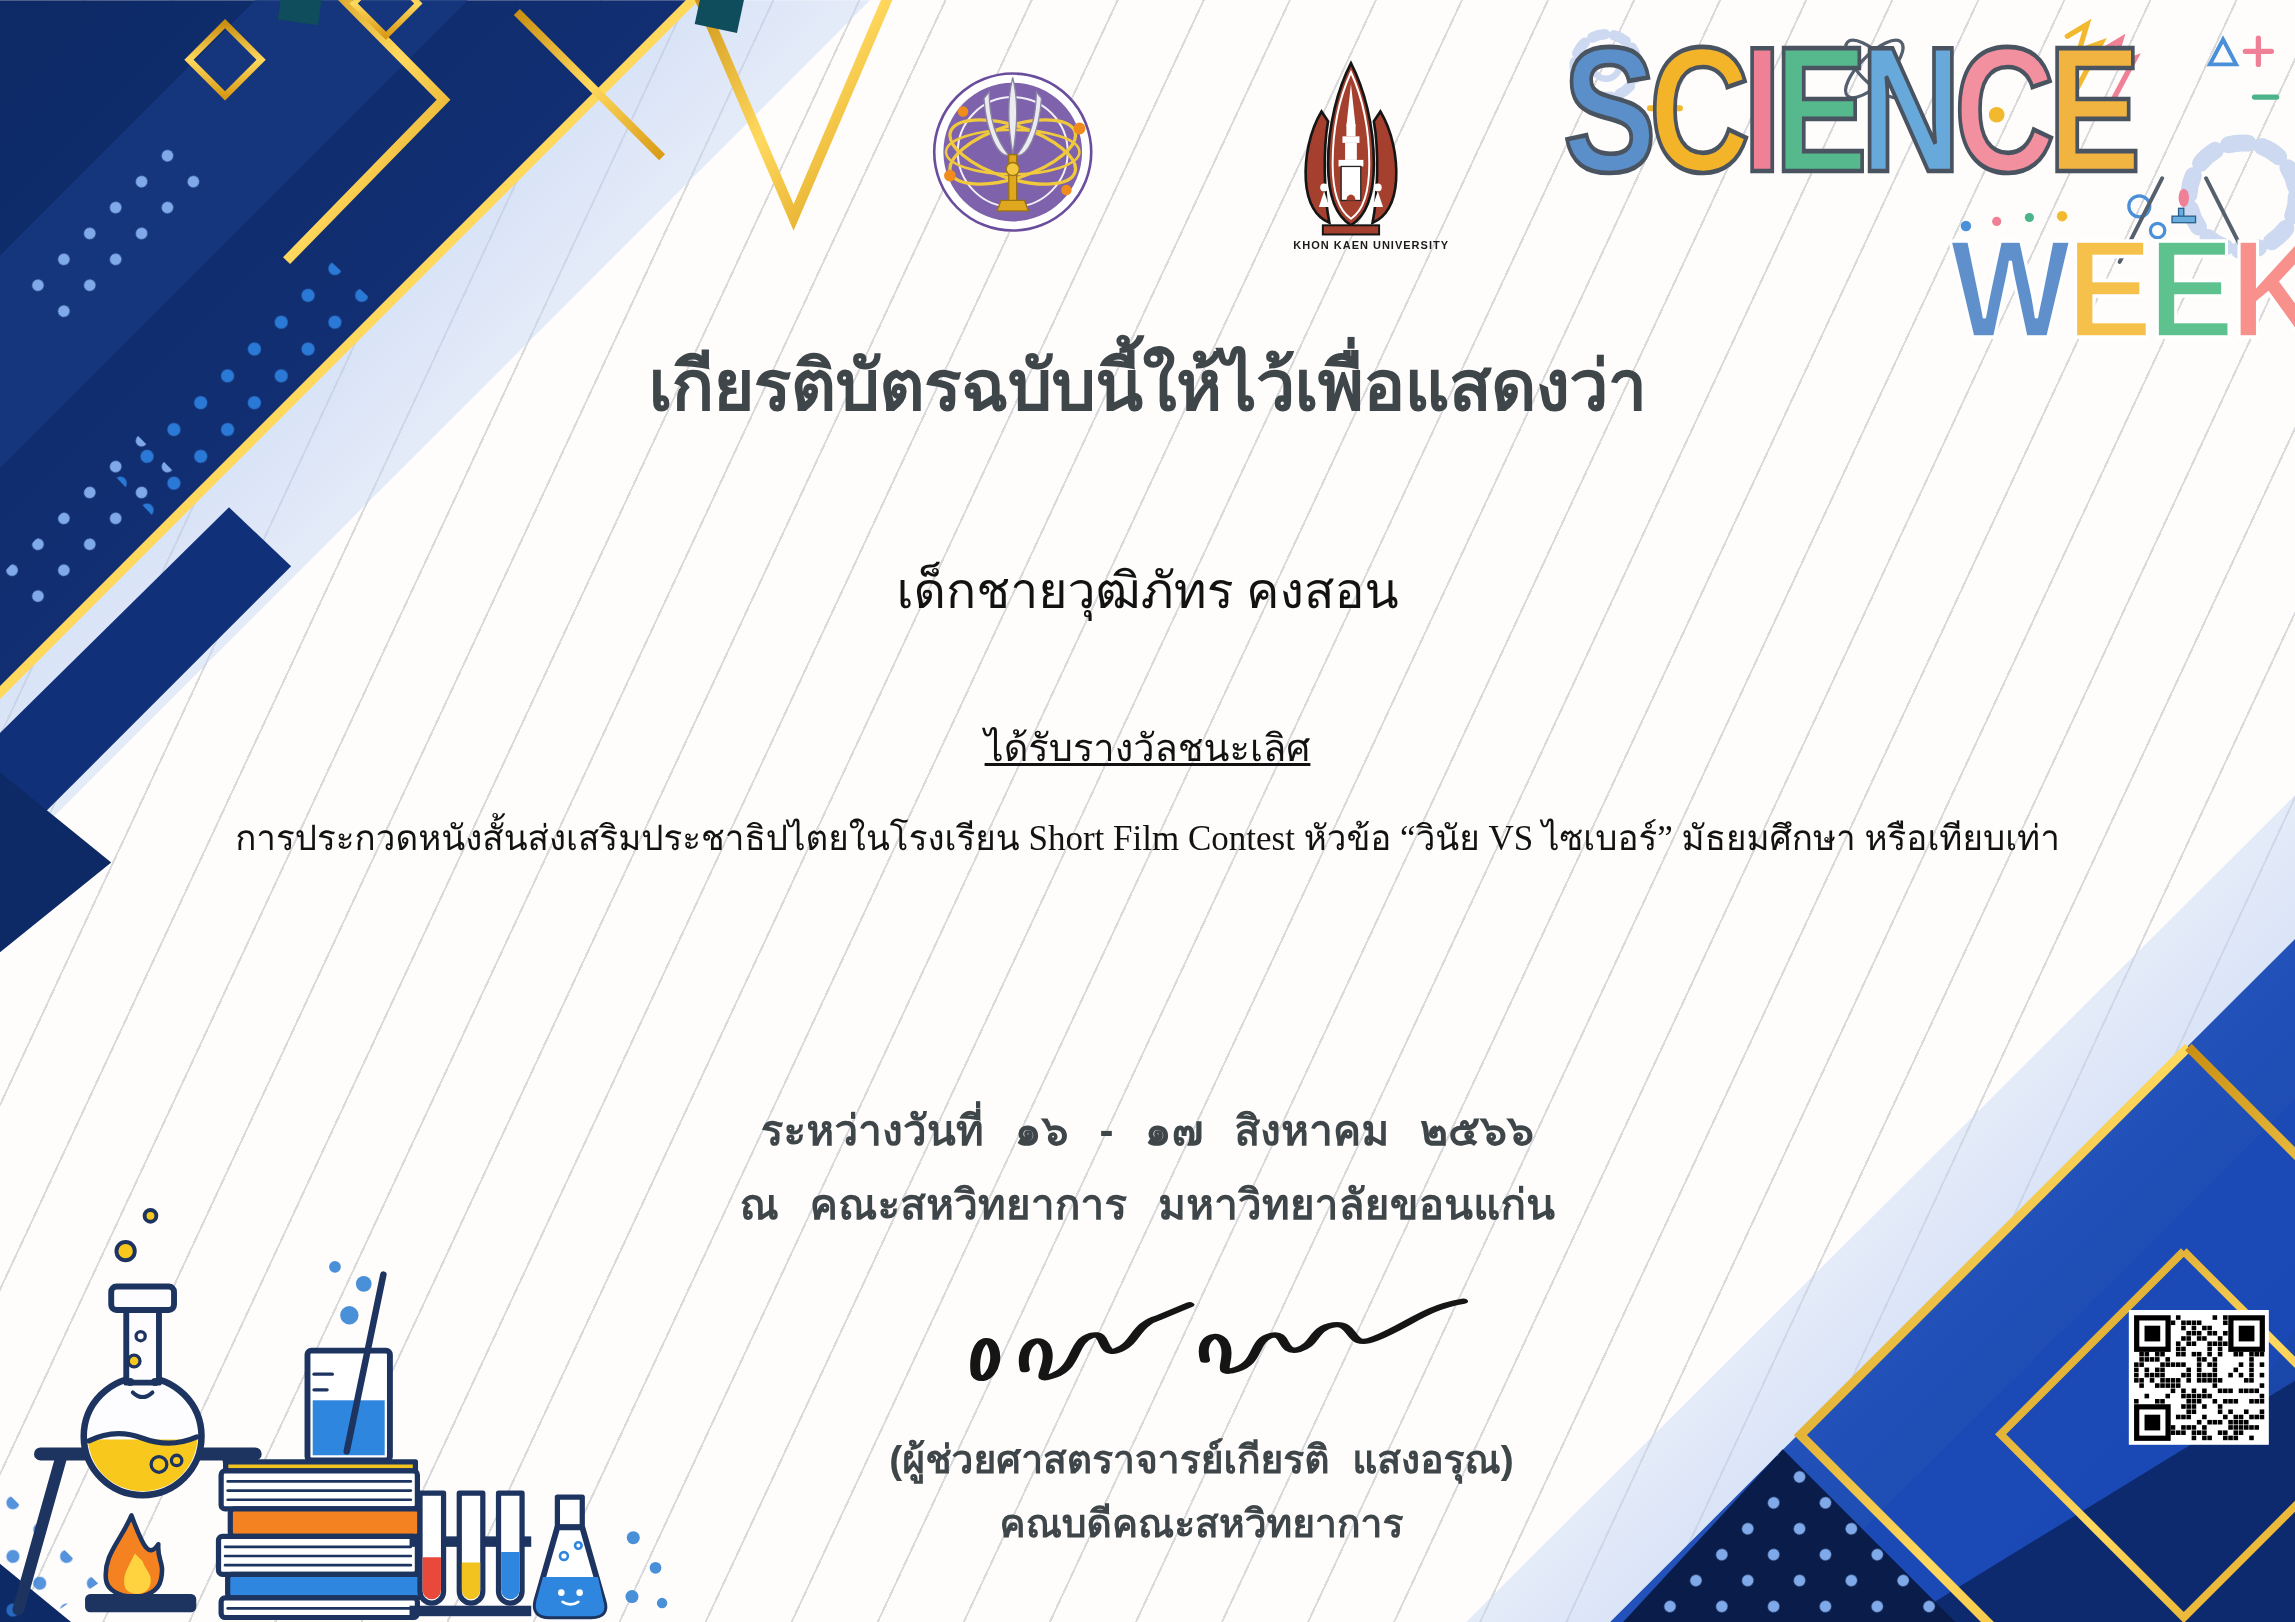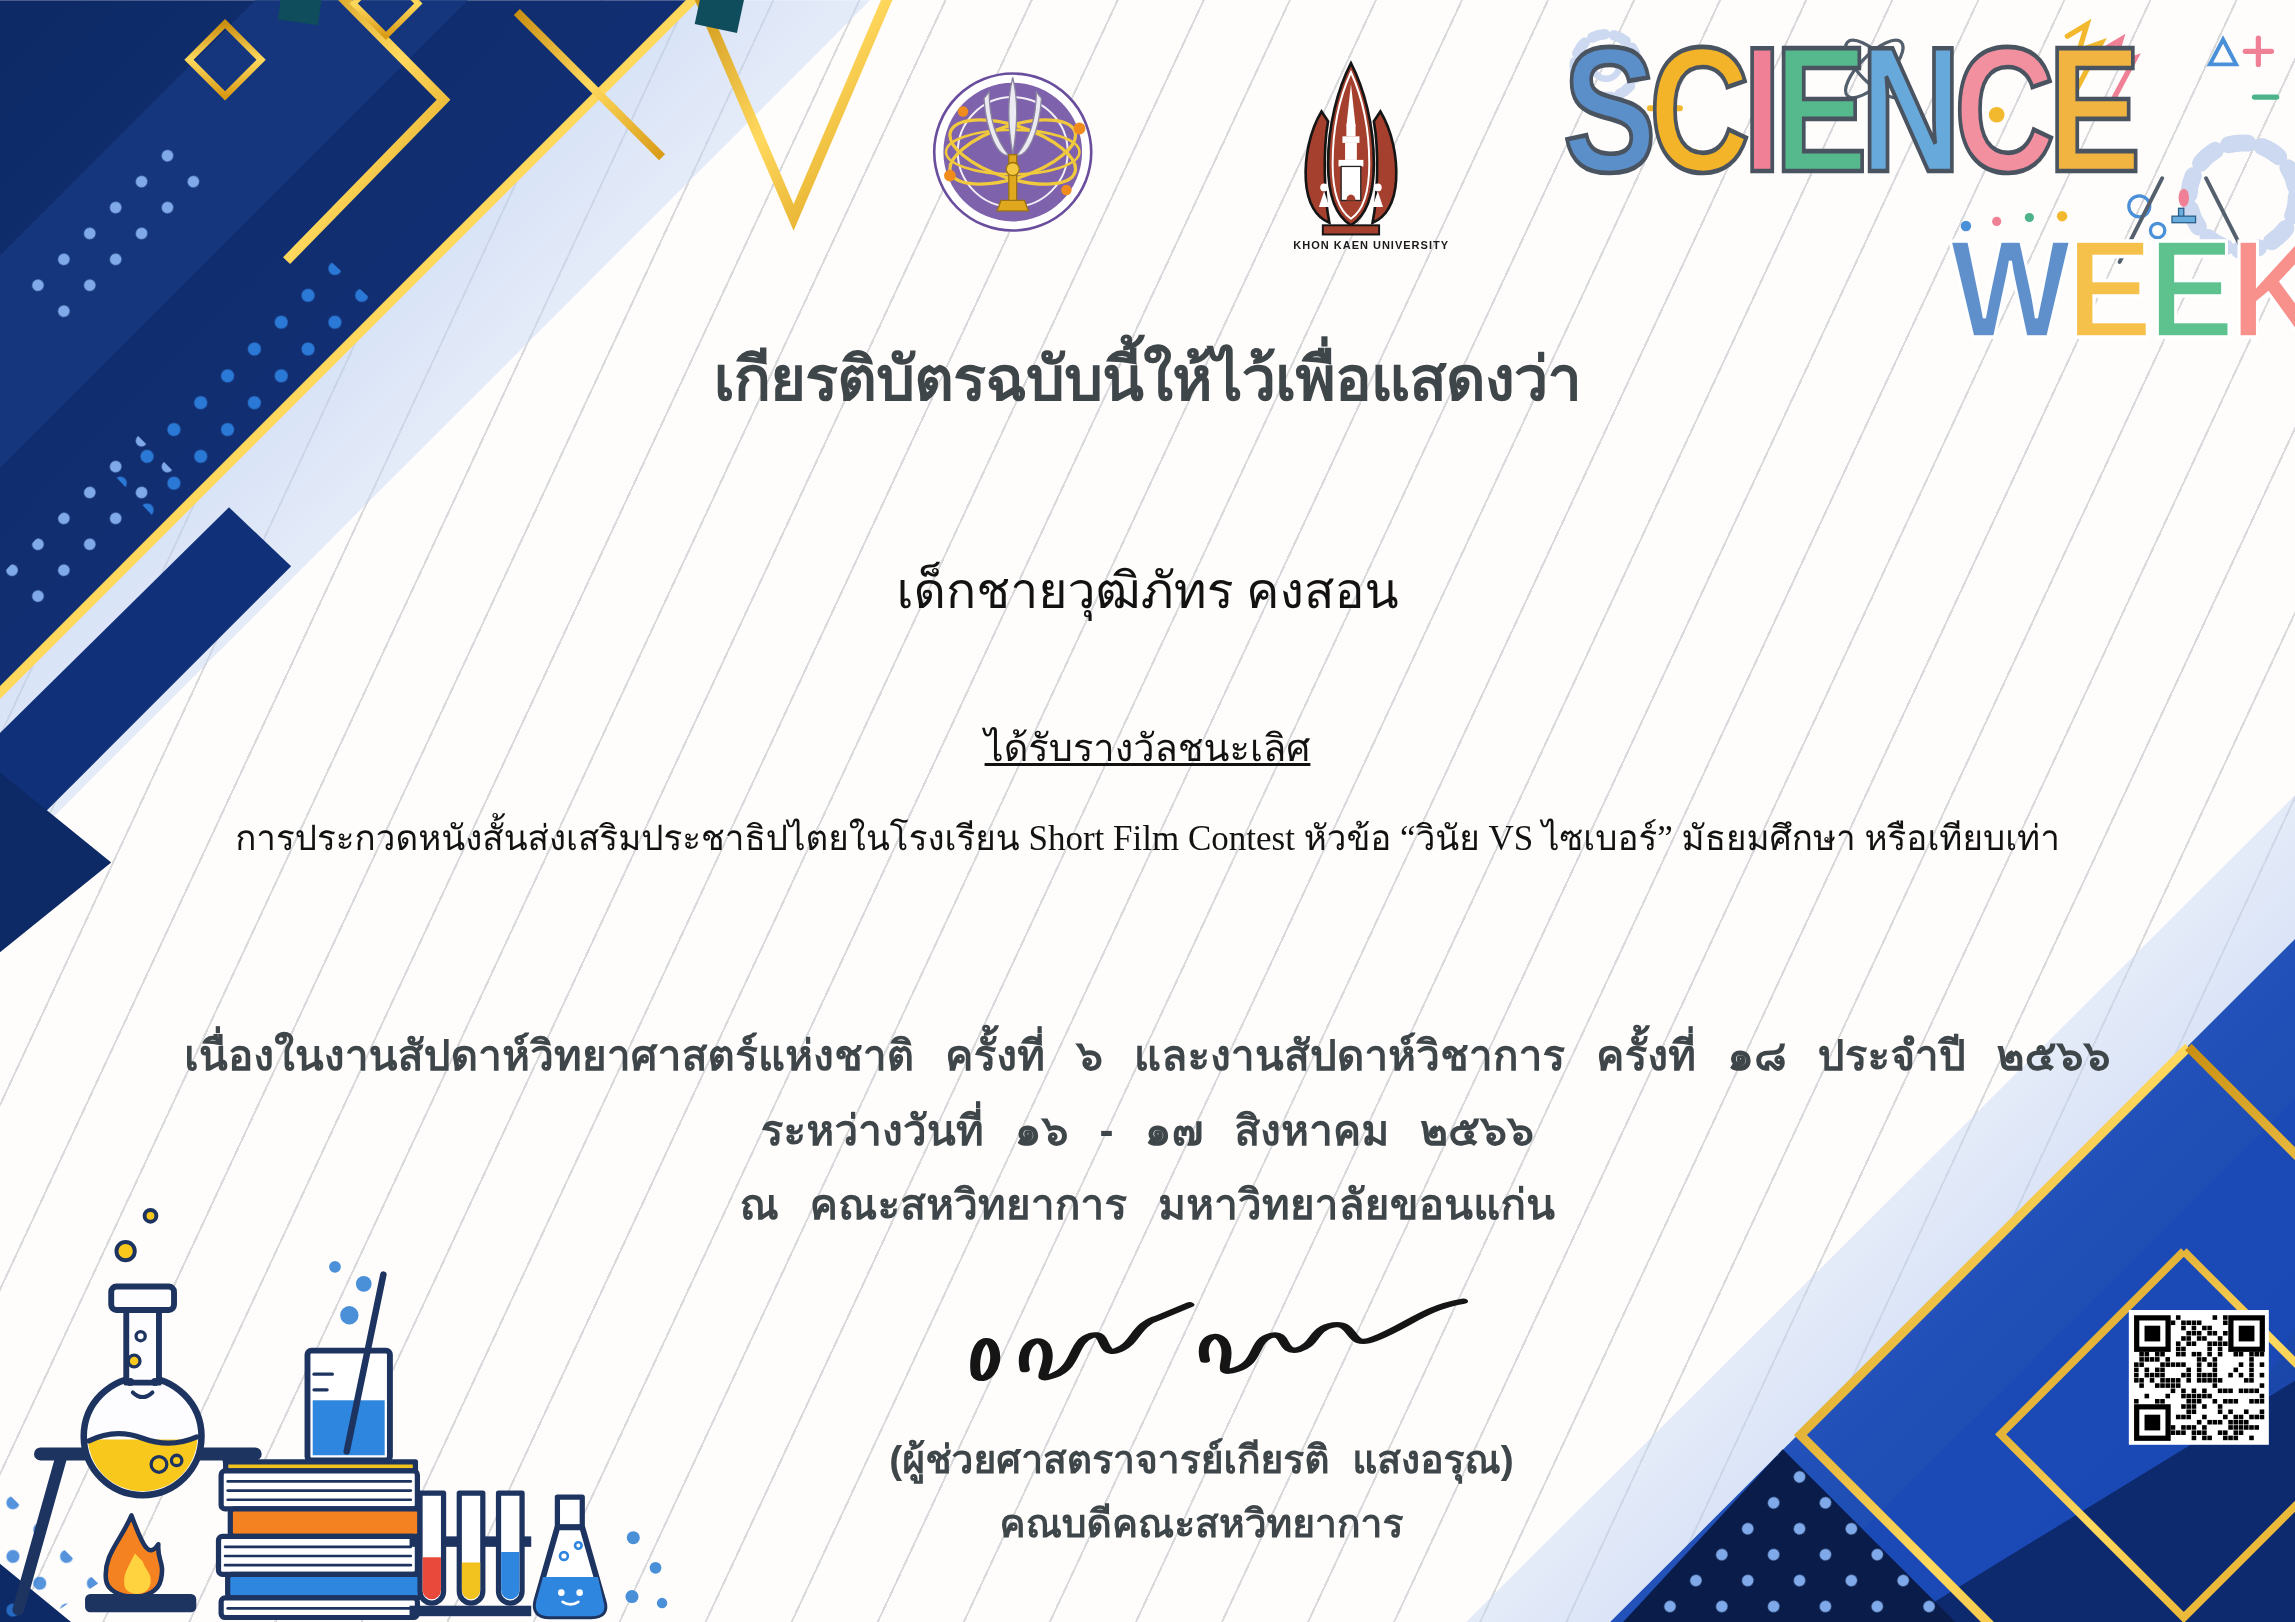--- a/index.html
+++ b/index.html
@@ -4,21 +4,21 @@
 <style>
   html,body{margin:0;padding:0;background:#888;}
   .page{position:relative;width:2295px;height:1623px;background:#fffdfb;overflow:hidden;
         font-family:"Liberation Sans",sans-serif;}
   .stripes{position:absolute;inset:0;
         background:repeating-linear-gradient(115deg,rgba(0,0,0,0) 0 76px,rgba(120,128,142,.28) 76px 78px);}
   .deco{position:absolute;left:0;top:0;width:2295px;height:1623px;}
 
   
   .txt{position:absolute;left:0;right:0;text-align:center;color:#121212;}
-  .title{top:330px;font-size:61px;font-weight:800;color:#3f464a;letter-spacing:-0.7px;}
+  .title{top:330px;font-size:70px;font-weight:800;color:#3f464a;letter-spacing:-0.7px;}
   .name{top:551px;font-size:50px;font-family:"Liberation Serif",serif;}
   .award{top:717px;font-size:38px;font-family:"Liberation Serif",serif;text-decoration:underline;}
   .comp{top:810px;font-size:35px;font-family:"Liberation Serif",serif;white-space:nowrap;text-align:center;}
   .evt{font-size:42px;font-weight:800;color:#3f464a;word-spacing:.45em;letter-spacing:0.3px;}
   .e1{top:1022px}.e2{top:1097px}.e3{top:1171px}
   .signer{font-size:39px;font-weight:800;color:#3f464a;transform:translateX(54px);word-spacing:.3em;}
   .s1{top:1428px}.s2{top:1492px}
   .kku-caption{position:absolute;left:1253px;top:239px;width:196px;text-align:right;
         font-size:11px;letter-spacing:1px;color:#1a1a1a;font-weight:600;}
 
@@ -492,19 +492,18 @@
 
   <div class="sw">
     <div class="sw-science"><span style="color: rgb(91, 143, 201);">S</span><span style="color: rgb(244, 180, 42);">C</span><span style="color: rgb(239, 128, 150);">I</span><span style="color: rgb(85, 185, 141);">E</span><span style="color: rgb(104, 169, 220);">N</span><span style="color: rgb(243, 144, 160);">C</span><span style="color: rgb(242, 180, 64);">E</span></div>
     <div class="sw-week"><span style="color: rgb(96, 144, 204);">W</span><span style="color: rgb(246, 193, 75);">E</span><span style="color: rgb(94, 194, 143);">E</span><span style="color: rgb(248, 145, 140);">K</span></div>
   </div>
 
   <div class="txt title">เกียรติบัตรฉบับนี้ให้ไว้เพื่อแสดงว่า</div>
   <div class="txt name">เด็กชายวุฒิภัทร คงสอน</div>
   <div class="txt award">ได้รับรางวัลชนะเลิศ</div>
   <div class="txt comp">การประกวดหนังสั้นส่งเสริมประชาธิปไตยในโรงเรียน Short Film Contest หัวข้อ “วินัย VS ไซเบอร์” มัธยมศึกษา หรือเทียบเท่า</div>
-  <div class="txt evt e1">เนื่องในงานสัปดาห์วิทยาศาสตร์แห่งชาติ ครั้งที่ ๖ และงานสัปดาห์วิชาการ ครั้งที่ ๑๘ ประจำปี ๒๕๖๖</div>
   <div class="txt evt e2">ระหว่างวันที่ ๑๖ - ๑๗ สิงหาคม ๒๕๖๖</div>
   <div class="txt evt e3">ณ คณะสหวิทยาการ มหาวิทยาลัยขอนแก่น</div>
   <div class="txt signer s1">(ผู้ช่วยศาสตราจารย์เกียรติ แสงอรุณ)</div>
   <div class="txt signer s2">คณบดีคณะสหวิทยาการ</div>
 </div>
 
 
 </body></html>

